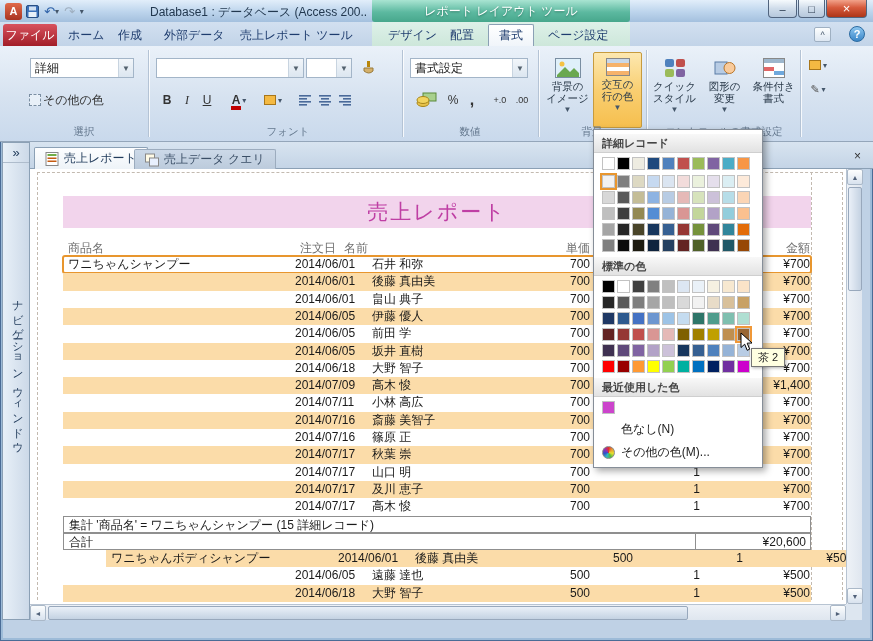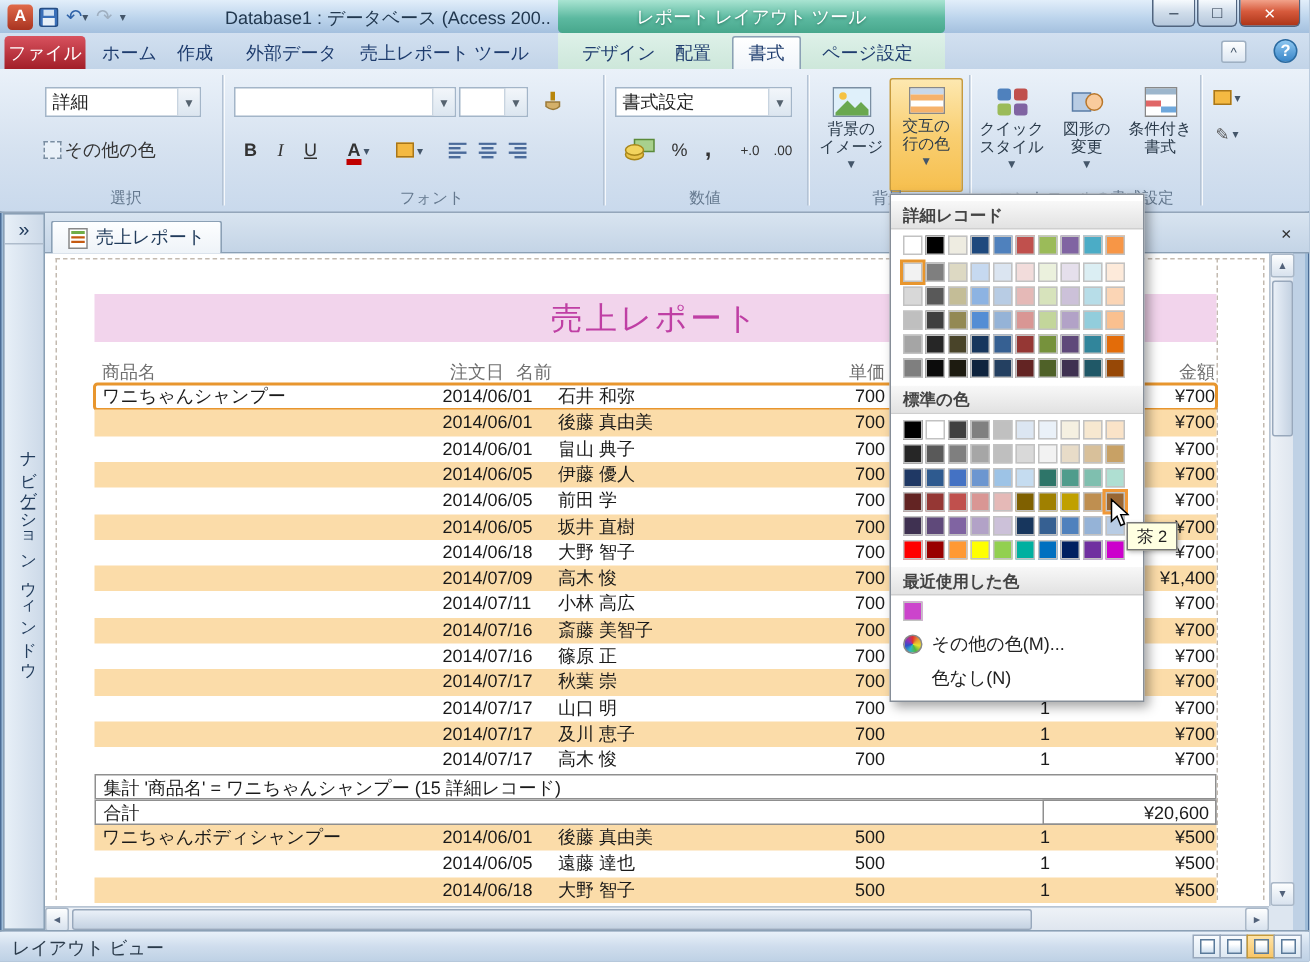--- a/index.html
+++ b/index.html
@@ -339,20 +339,27 @@
   <div class="docbar">
     <div class="dtab active" style="left:4px">
       <svg width="14" height="14">
           <rect x="1" y="0.5" width="12" height="13" fill="#fff" stroke="#888"></rect>
           <rect x="2.5" y="2" width="9" height="2" fill="#70ad47"></rect>
           <rect x="2.5" y="5.5" width="9" height="1.5" fill="#c55a11"></rect>
           <rect x="2.5" y="8.5" width="9" height="1.5" fill="#c55a11"></rect>
         </svg>
       <span>売上レポート</span>
     </div>
+    <div class="dtab inactive" style="left:104px">
+      <svg width="14" height="14">
+          <rect x="0.5" y="1" width="9" height="8" fill="#fffbe6" stroke="#888"></rect>
+          <rect x="4.5" y="5" width="9" height="8" fill="#e8f0fe" stroke="#888"></rect>
+        </svg>
+      <span>売上データ クエリ</span>
+    </div>
     <div class="doc-close">×</div>
   </div>
 
   <div class="navpane">
     <div class="nav-expand">»</div>
     <div class="nav-title">ナビゲーション ウィンドウ</div>
   </div>
 
   <div class="report">
     <div class="dash dh1"></div>
@@ -491,21 +498,21 @@
           <span class="c qty">1</span>
           <span class="c amount">¥700</span>
         </div>
         <div class="rrow boxed" style="top: 259.5px;">
           <span class="c product">集計 '商品名' = ワニちゃんシャンプー (15 詳細レコード)</span>
         </div>
         <div class="rrow boxed" style="top: 276.8px;">
           <span class="c product">合計</span>
           <span class="tot-amount">¥20,600</span>
         </div>
-        <div class="rrow shade" style="top: 294.1px;">
+        <div class="rrow shade" style="top: 294.1px; margin-left: 43px;">
           <span class="c product">ワニちゃんボディシャンプー</span>
           <span class="c date">2014/06/01</span>
           <span class="c name">後藤 真由美</span>
           <span class="c price">500</span>
           <span class="c qty">1</span>
           <span class="c amount">¥500</span>
         </div>
         <div class="rrow" style="top: 311.4px;">
           <span class="c product"></span>
           <span class="c date">2014/06/05</span>
@@ -530,37 +537,20 @@
     <div class="vthumb"></div>
     <div class="sarrow" style="bottom:0;left:0">▼</div>
   </div>
   <div class="hscroll">
     <div class="sarrow" style="left:0;top:0">◄</div>
     <div class="hthumb"></div>
     <div class="sarrow" style="right:0;top:0">►</div>
   </div>
   <div class="corner"></div>
 
-  <div class="statusbar">
-    <span class="sb-label">レイアウト ビュー</span>
-    <div class="vbtns">
-      <span class="vbtn">
-          <span class="vicon"></span>
-        </span>
-      <span class="vbtn">
-          <span class="vicon"></span>
-        </span>
-      <span class="vbtn active">
-          <span class="vicon"></span>
-        </span>
-      <span class="vbtn">
-          <span class="vicon"></span>
-        </span>
-    </div>
-  </div>
 
   <div class="cpicker">
     <div class="cp-head">詳細レコード</div>
     <div class="cp-grid" id="theme-grid">
         <div class="sw-row main">
           <span class="sw" style="background: rgb(255, 255, 255);"></span>
           <span class="sw" style="background: rgb(0, 0, 0);"></span>
           <span class="sw" style="background: rgb(238, 236, 225);"></span>
           <span class="sw" style="background: rgb(31, 73, 125);"></span>
           <span class="sw" style="background: rgb(79, 129, 189);"></span>
@@ -706,26 +696,26 @@
           <span class="sw" style="background: rgb(204, 0, 204);"></span>
         </div>
       </div>
     <div class="cp-head">最近使用した色</div>
     <div class="cp-grid" id="recent-grid">
         <div class="sw-row">
           <span class="sw" style="background: rgb(204, 68, 204);"></span>
         </div>
       </div>
     <div class="cp-item">
+      <span style="width:13px"></span>
+      <span>色なし(N)</span>
+    </div>
+    <div class="cp-item">
       <span class="wheel"></span>
       <span>その他の色(M)...</span>
-    </div>
-    <div class="cp-item">
-      <span style="width:13px"></span>
-      <span>色なし(N)</span>
     </div>
   </div>
 
   <div class="tooltip">茶 2</div>
   <div class="cursor">
     <svg width="13" height="20" viewBox="0 0 13 20">
         <path d="M1 1 L1 15.5 L4.7 12.2 L7.2 18.3 L9.7 17.2 L7.2 11.2 L12 11 Z" fill="#fff" stroke="#000" stroke-width="1"></path>
       </svg>
   </div>
 

